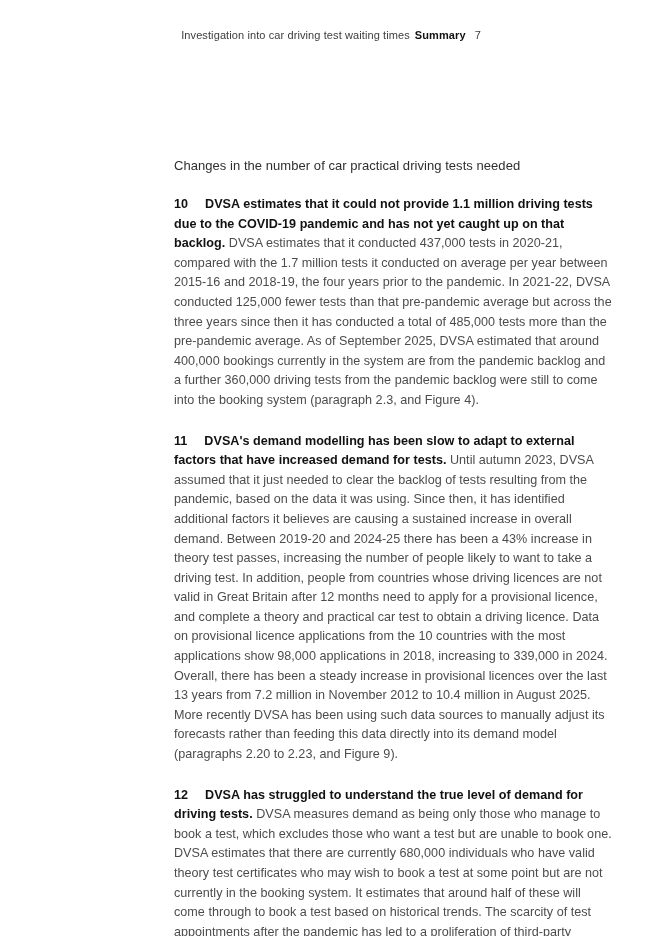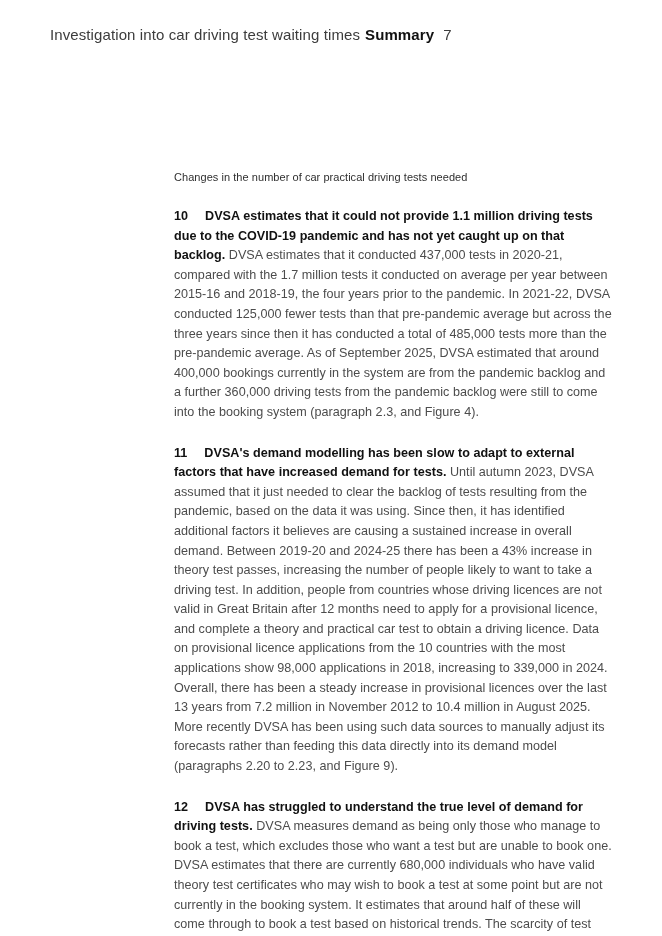--- a/index.html
+++ b/index.html
@@ -21,22 +21,22 @@
     height: 936px;
     box-sizing: border-box;
   }
 
   
   .running-header {
     position: absolute;
     top: 28px;
     left: 50px;
     right: 50px;
-    text-align: left;
-    font-size: 15px;
+    text-align: center;
+    font-size: 11px;
     line-height: 14px;
     color: #3c3c3c;
     white-space: nowrap;
   }
   .running-header .rh-title {
     font-weight: 400;
     color: #3c3c3c;
     letter-spacing: 0.1px;
   }
   .running-header .rh-section {
@@ -53,25 +53,25 @@
 
   
   .content {
     position: absolute;
     top: 152px;
     left: 174px;
     width: 440px;
   }
 
   .section-heading {
-    font-size: 11px;
+    font-size: 13px;
     line-height: 19px;
     font-weight: 400;
     color: #2f2f2f;
-    margin: 16px 0 20px 0;
+    margin: 4px 0 20px 0;
     letter-spacing: 0.05px;
   }
 
   .para {
     font-size: 12.6px;
     line-height: 19.6px;
     color: #4c4c4c;
     margin: 8px 0 21px 0;
     text-align: left;
     letter-spacing: 0.02px;

